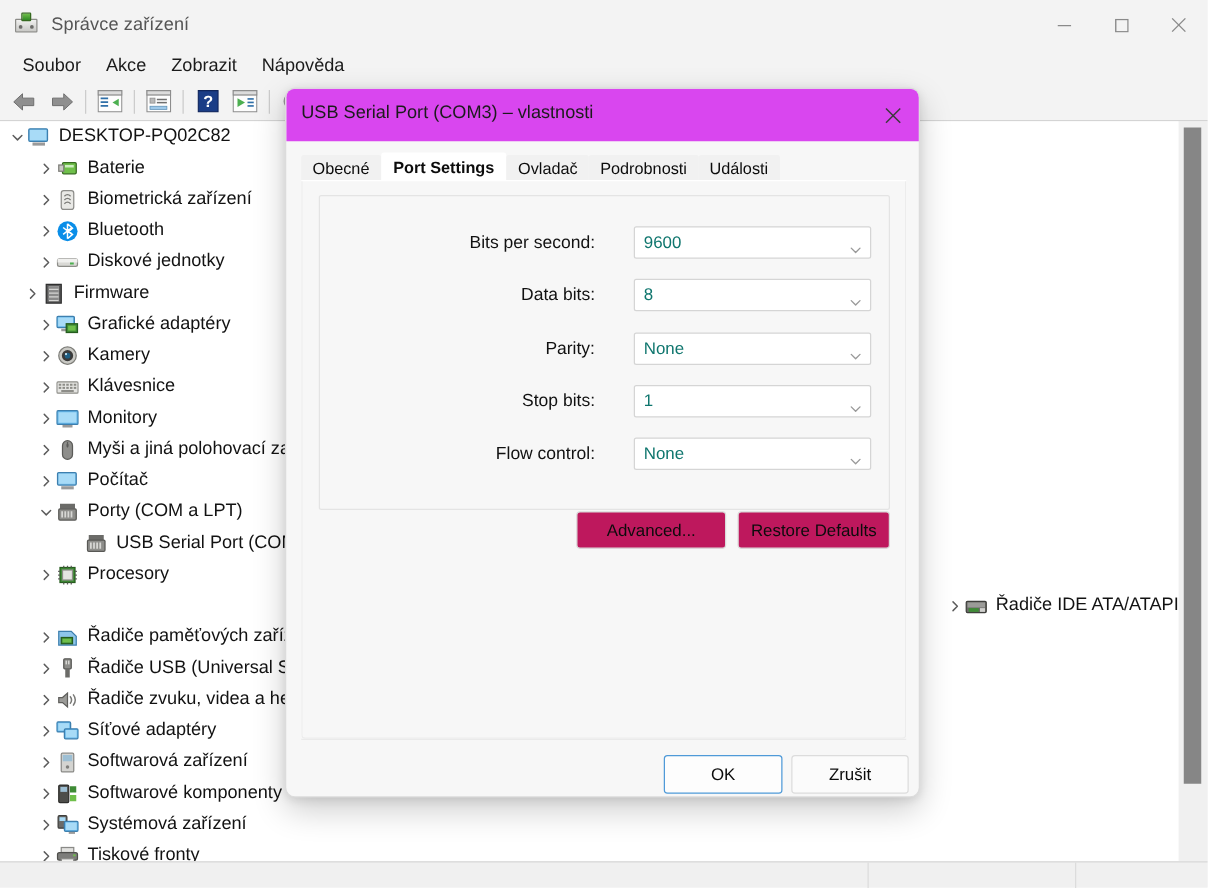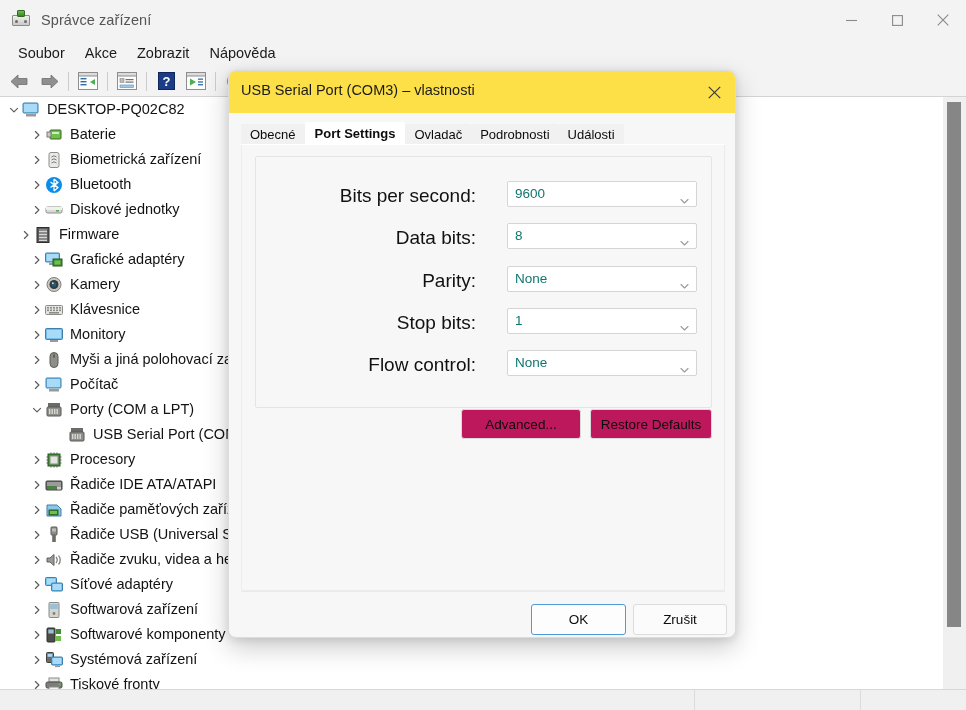--- a/index.html
+++ b/index.html
@@ -158,21 +158,21 @@
     width: 508px; height: 568px;
     background: #f7f7f7;
     border-radius: 8px;
     border: 1px solid #dcdcdc;
     box-shadow: 0 10px 26px rgba(0,0,0,0.20), 0 2px 8px rgba(0,0,0,0.10);
     overflow: hidden;
   }
   #dlg-titlebar {
     position: absolute; left: 0; top: 0;
     width: 508px; height: 42px;
-    background: #fde047;
+    background: #d946ef;
   }
   #dlg-title {
     position: absolute; left: 12px; top: 11px;
     font-size: 14.5px; color: #1b1b1b;
   }
   #dlg-close {
     position: absolute; right: 0; top: 0;
     width: 46px; height: 42px;
     display: flex; align-items: center; justify-content: center;
   }
@@ -226,21 +226,21 @@
 
   .field-row {
     position: absolute;
     height: 26px;
     left: 0; width: 100%;
   }
   .field-label {
     position: absolute;
     right: 259px;
     top: 4px;
-    font-size: 19px;
+    font-size: 14px;
     color: #111111;
     text-align: right;
     white-space: nowrap;
     font-family: "Liberation Sans", sans-serif;
   }
   .field-combo {
     position: absolute;
     left: 278px; top: 0;
     width: 190px; height: 26px;
     background: #ffffff;
@@ -621,21 +621,21 @@
               <line x1="1.5" y1="6" x2="3" y2="6"></line>
               <line x1="1.5" y1="9" x2="3" y2="9"></line>
               <line x1="1.5" y1="12" x2="3" y2="12"></line>
               <line x1="15" y1="6" x2="16.5" y2="6"></line>
               <line x1="15" y1="9" x2="16.5" y2="9"></line>
               <line x1="15" y1="12" x2="16.5" y2="12"></line>
             </g>
           </svg></span>
         <span class="tree-label">Procesory</span>
       </div>
-      <div class="tree-row" style="padding-left: 29px;">
+      <div class="tree-row" style="padding-left: 29px; justify-content: flex-end;">
         <span class="tree-chevron">
           <svg width="10" height="10" viewBox="0 0 10 10">
             <path d="M3.4 1.5 L6.9 5 L3.4 8.5" fill="none" stroke="#5c5c5c" stroke-width="1.15" stroke-linecap="round" stroke-linejoin="round"></path>
           </svg>
         </span>
         <span class="tree-icon"><svg width="18" height="18" viewBox="0 0 18 18">
             <rect x="1" y="5" width="16" height="9" rx="1" fill="#6b6b68" stroke="#3f3f3c"></rect>
             <rect x="2" y="6" width="14" height="4" fill="#9b9b98"></rect>
             <rect x="3" y="10.5" width="8" height="3" fill="#3f8b36"></rect>
             <rect x="12" y="10.5" width="4" height="3" fill="#cfcfcc"></rect>

